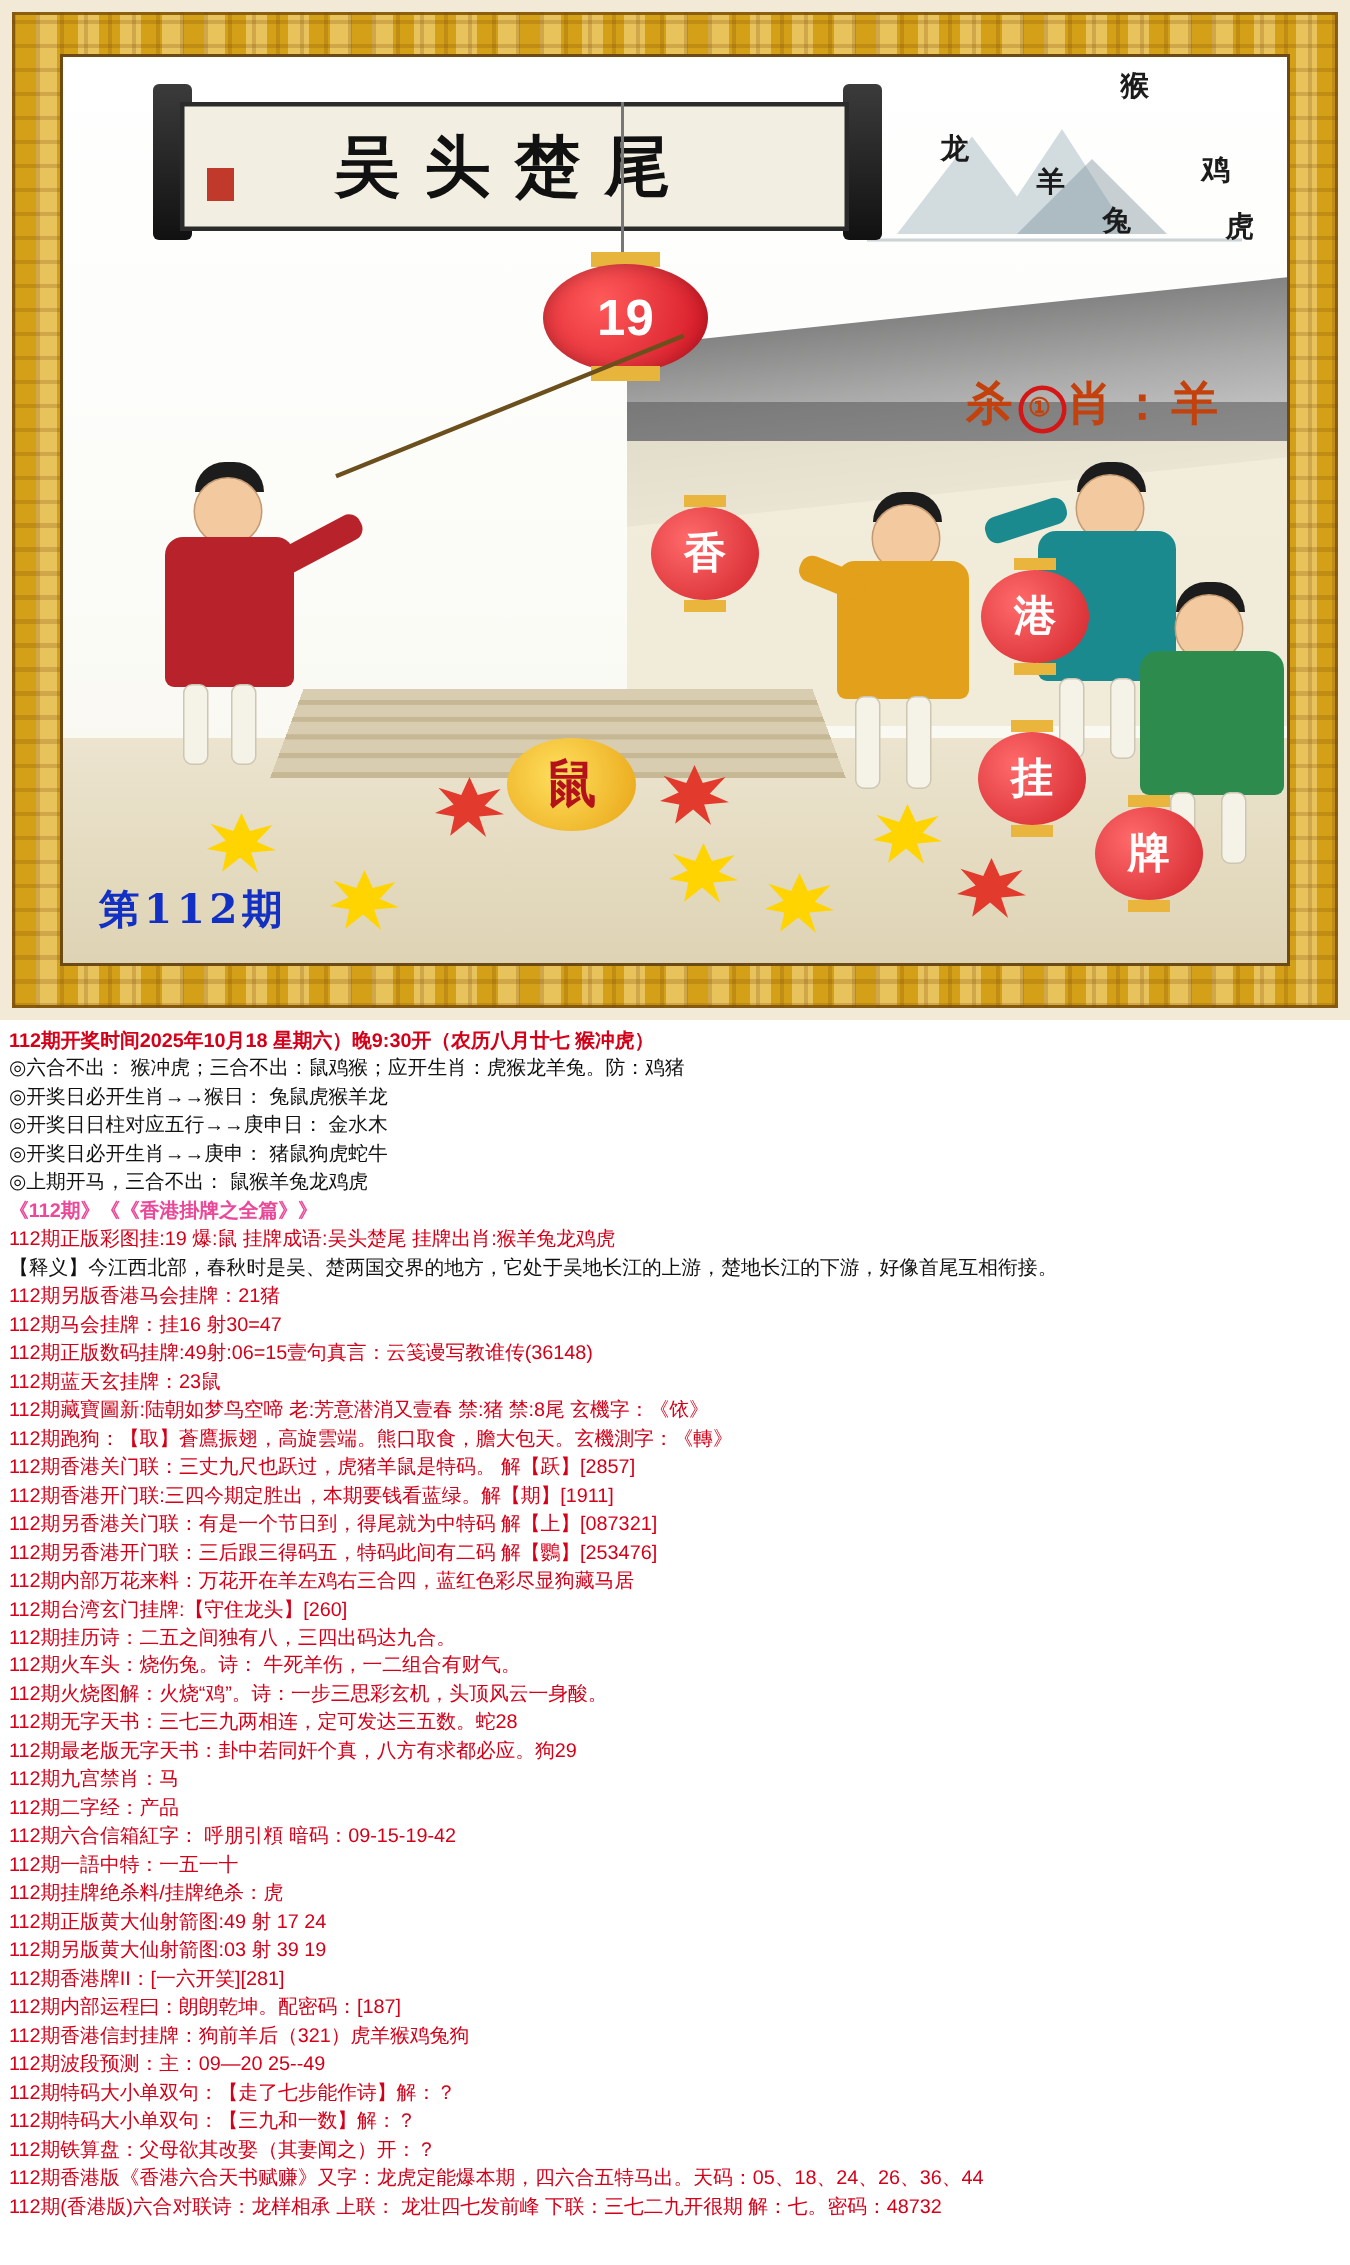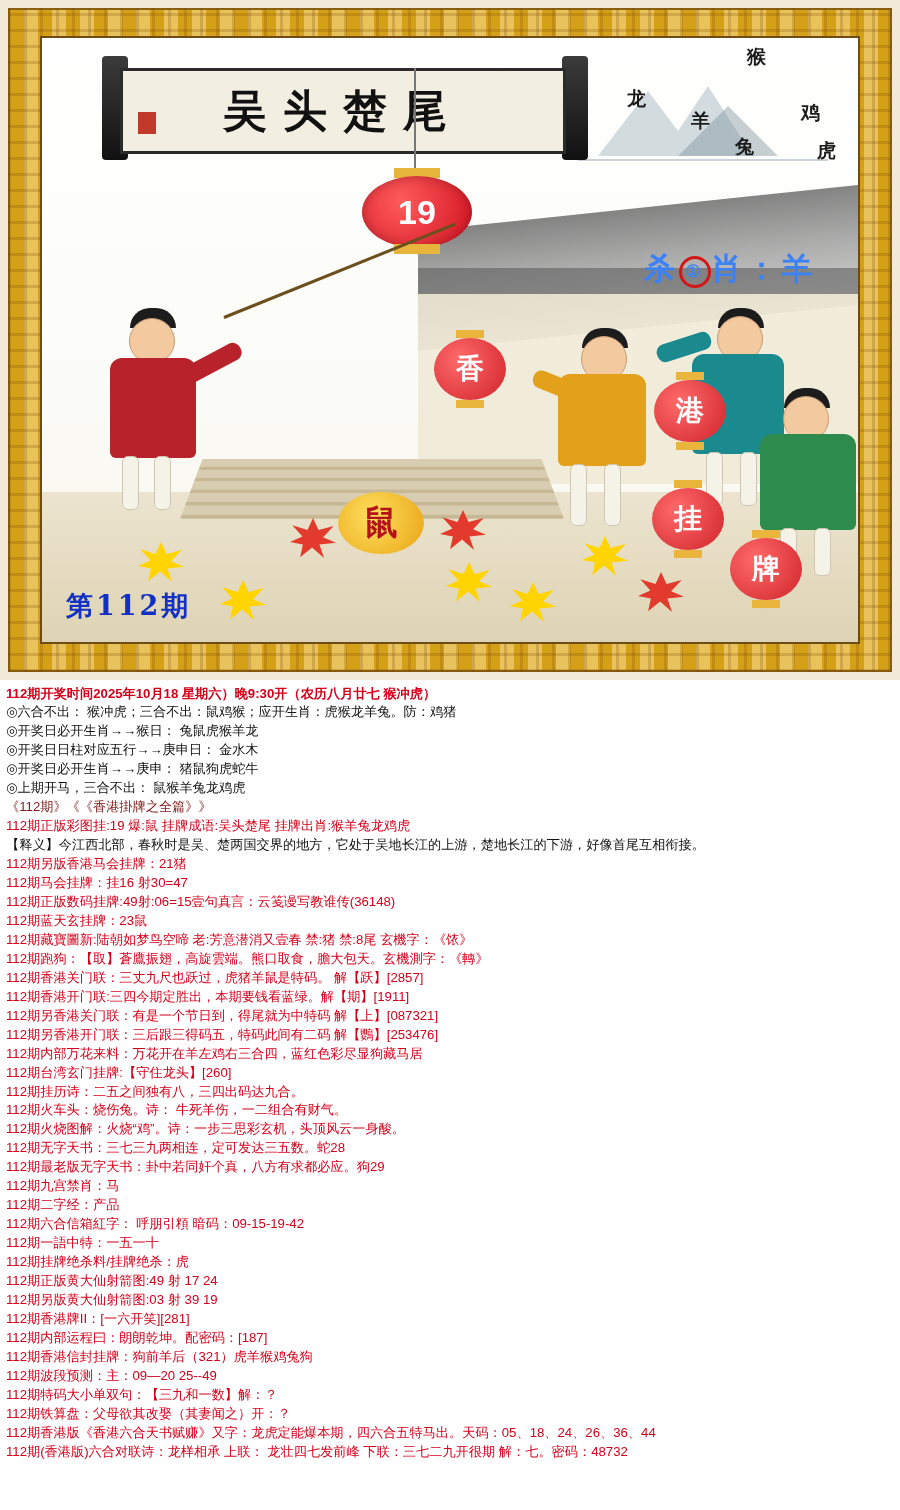--- a/index.html
+++ b/index.html
@@ -47,21 +47,21 @@
   .lantern-cap2{position:absolute;left:352px;top:206px;width:46px;height:10px;background:#e8b53c;}
   .string{position:absolute;left:372px;top:30px;width:2px;height:104px;background:#777;}
 
   
   .pole{position:absolute;left:150px;top:250px;width:250px;height:3px;background:#6b4f1d;transform:rotate(-22deg);transform-origin:left center;}
 
   
   .ink{position:absolute;right:30px;top:18px;width:250px;height:120px;opacity:.85;}
   .zodiac{position:absolute;color:#1b1b1b;font-family:"DejaVu Serif","Liberation Serif",serif;font-weight:bold;font-size:19px;}
 
-  .kill-line{position:absolute;right:42px;top:210px;color:#3b82f6;font-family:"DejaVu Serif","Liberation Serif",serif;
+  .kill-line{position:absolute;right:42px;top:210px;color:#c2410c;font-family:"DejaVu Serif","Liberation Serif",serif;
       font-weight:bold;font-size:31px;letter-spacing:4px;}
   .kill-line .circ{display:inline-block;width:26px;height:26px;line-height:24px;text-align:center;border:3px solid #d41616;border-radius:50%;font-size:17px;vertical-align:2px;}
 
   .issue{position:absolute;left:24px;bottom:18px;color:#1330c4;font-family:"DejaVu Serif","Liberation Serif",serif;
       font-weight:bold;font-size:27px;letter-spacing:3px;}
 
   
   .kid{position:absolute;}
   .head{position:absolute;width:44px;height:44px;border-radius:50%;background:#f3c9a0;border:1px solid #c49a73;}
   .hair{position:absolute;width:46px;height:20px;border-radius:22px 22px 0 0;background:#1c1c1c;}
@@ -82,21 +82,21 @@
   .burst.red{background:#e23b2e;}
   .rat{position:absolute;left:296px;bottom:88px;width:86px;height:62px;border-radius:50%;
       background:radial-gradient(circle at 40% 40%,#ffdf5e,#e8a313);display:flex;align-items:center;justify-content:center;
       color:#b3121a;font-family:"DejaVu Serif","Liberation Serif",serif;font-weight:bold;font-size:34px;}
 
   
   .textblock{padding:4px 6px 10px 6px;font-size:13.2px;line-height:1.36;color:#111;}
   .textblock div{white-space:nowrap;}
   .red{color:#d4001a;}
   .hdr{color:#d4001a;font-weight:bold;}
-  .sec{color:#7f1d1d;font-weight:normal;}
+  .sec{color:#ec4899;font-weight:bold;}
   .row{padding:0.5px 0;}
 </style>
 </head>
 <body>
 
 <div class="page">
 
   <div class="poster">
     <div class="frame-outer"></div>
     <div class="frame-pattern"></div>
@@ -228,20 +228,21 @@
     <div class="row red">112期二字经：产品</div>
     <div class="row red">112期六合信箱紅字：  呼朋引頪  暗码：09-15-19-42</div>
     <div class="row red">112期一語中特：一五一十</div>
     <div class="row red">112期挂牌绝杀料/挂牌绝杀：虎</div>
     <div class="row red">112期正版黄大仙射箭图:49  射 17  24</div>
     <div class="row red">112期另版黄大仙射箭图:03  射  39  19</div>
     <div class="row red">112期香港牌II：[一六开笑][281]</div>
     <div class="row red">112期内部运程曰：朗朗乾坤。配密码：[187]</div>
     <div class="row red">112期香港信封挂牌：狗前羊后（321）虎羊猴鸡兔狗</div>
     <div class="row red">112期波段预测：主：09—20  25--49</div>
+    <div class="row red">112期特码大小单双句：【走了七步能作诗】解：？</div>
     <div class="row red">112期特码大小单双句：【三九和一数】解：？</div>
     <div class="row red">112期铁算盘：父母欲其改娶（其妻闻之）开：？</div>
     <div class="row red">112期香港版《香港六合天书赋赚》又字：龙虎定能爆本期，四六合五特马出。天码：05、18、24、26、36、44</div>
     <div class="row red">112期(香港版)六合对联诗：龙样相承  上联：  龙壮四七发前峰  下联：三七二九开很期  解：七。密码：48732</div>
 
   </div>
 
 </div>
 
 </body></html>

